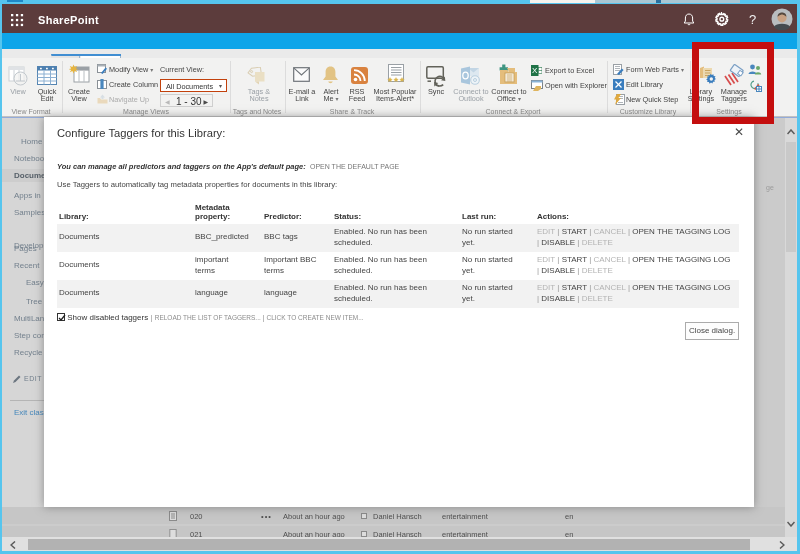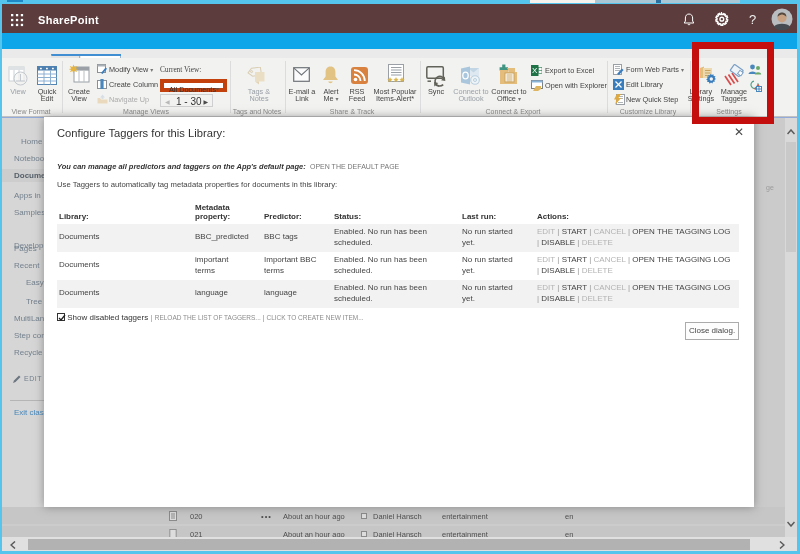--- a/index.html
+++ b/index.html
@@ -178,22 +178,22 @@
     <svg class="abs" style="left:95px;top:21px" width="10" height="10" viewBox="0 0 10 10">
       <rect x="0.5" y="1.5" width="9" height="8" fill="#fff" stroke="#8a9096"></rect>
       <rect x="3.4" y="0" width="3.2" height="10" fill="#4a87bd"></rect>
     </svg>
     <div class="smalltext" style="left:107px;top:22px;">Create Column</div>
     <svg class="abs" style="left:95px;top:36px" width="11" height="10" viewBox="0 0 11 10">
       <path d="M0.5 9.5 L0.5 4 L3 4 L4 5.5 L10.5 5.5 L10.5 9.5 Z" fill="#ead9bc"></path>
       <path d="M3 3.5 L5.5 0.5 L8 3.5 L6.5 3.5 L6.5 5 L4.5 5 L4.5 3.5 Z" fill="#d8dfe4"></path>
     </svg>
     <div class="smalltext disabled" style="left:107px;top:37px;">Navigate Up</div>
-    <div class="smalltext" style="left:158px;top:7px;font-family:Liberation Serif, serif;">Current View:</div>
-    <div class="abs" style="left:158px;top:20.5px;width:67px;height:13px;background:#fff;border:4px solid #c2410c;text-align:center;">
+    <div class="smalltext" style="left:158px;top:7px;">Current View:</div>
+    <div class="abs" style="left:158px;top:20.5px;width:67px;height:13px;background:#fff;border:1px solid #c2410c;text-align:center;">
       <div class="smalltext" style="left:5px;top:2px;color:#333;">All Documents</div>
       <div class="abs" style="right:4px;top:2px;font-size:6px;color:#555;">▾</div>
     </div>
     <div class="abs" style="left:158px;top:36px;width:53px;height:13px;border:1px solid #cfcfcf;">
       <div class="abs" style="left:4px;top:2.6px;font-size:6px;color:#b9b9b9;">◀</div>
       <div class="abs" style="left:15px;top:1.4px;font-size:10px;color:#333;">1 - 30</div>
       <div class="abs" style="right:4px;top:2.6px;font-size:6px;color:#4a4a4a;">▶</div>
     </div>
 
     <svg class="abs" style="left:245px;top:9px" width="21" height="18" viewBox="0 0 21 18">

